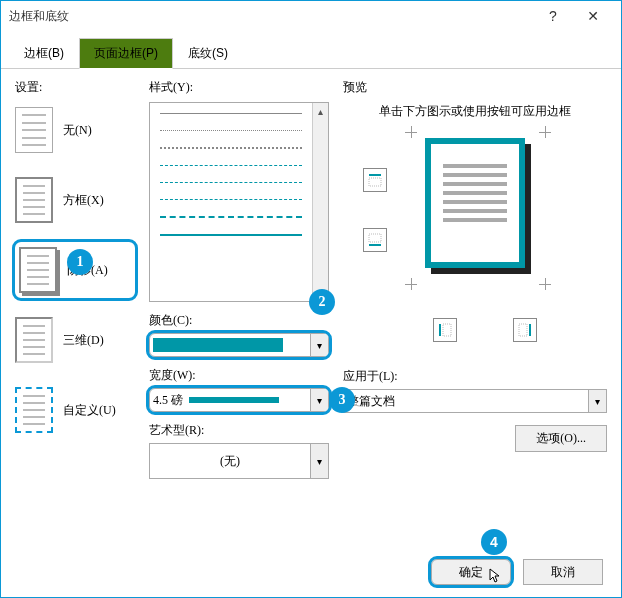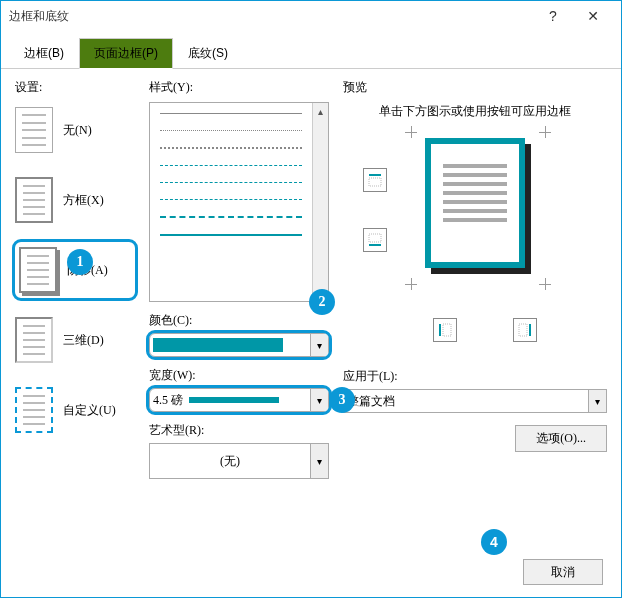--- a/index.html
+++ b/index.html
@@ -246,17 +246,23 @@
         <div class="drop">▾</div>
       </div>
       <div class="options-btn"><span>选项(O)...</span></div>
     </div>
   </div>
 
   <div class="footer" style="position:relative">
     <div class="annot" style="right:114px; top:-18px;">
         <span>4</span>
       </div>
+    <div class="dlg-btn highlight" style="position:relative">
+      <span>确定</span>
+      <svg class="cursor" style="right:6px; top:8px" viewBox="0 0 16 16">
+          <path d="M2 1 L2 12 L5 9 L7 14 L9 13 L7 8 L11 8 Z" fill="#fff" stroke="#000" stroke-width="1"></path>
+        </svg>
+    </div>
     <div class="dlg-btn">
         <span>取消</span>
       </div>
   </div>
 </div>
 
 </body></html>

